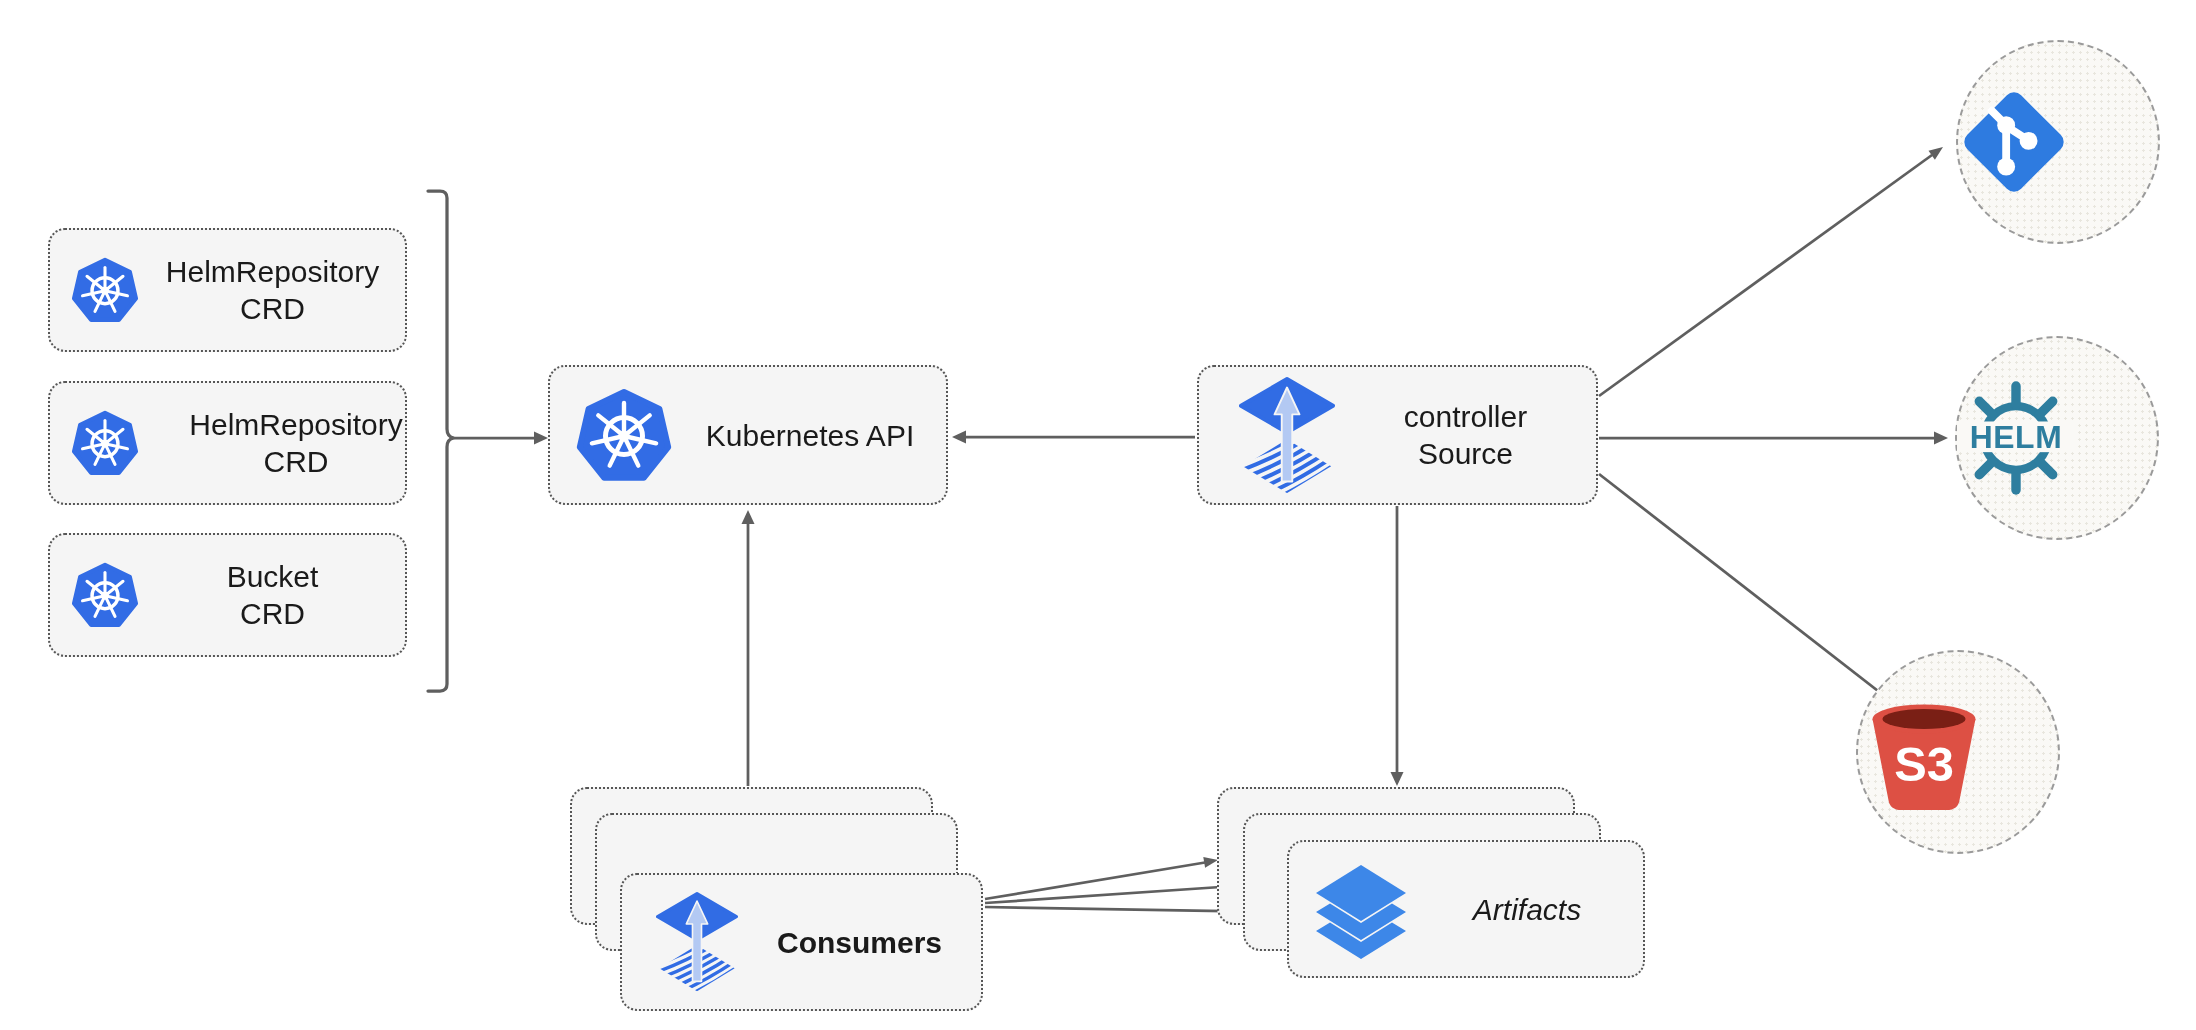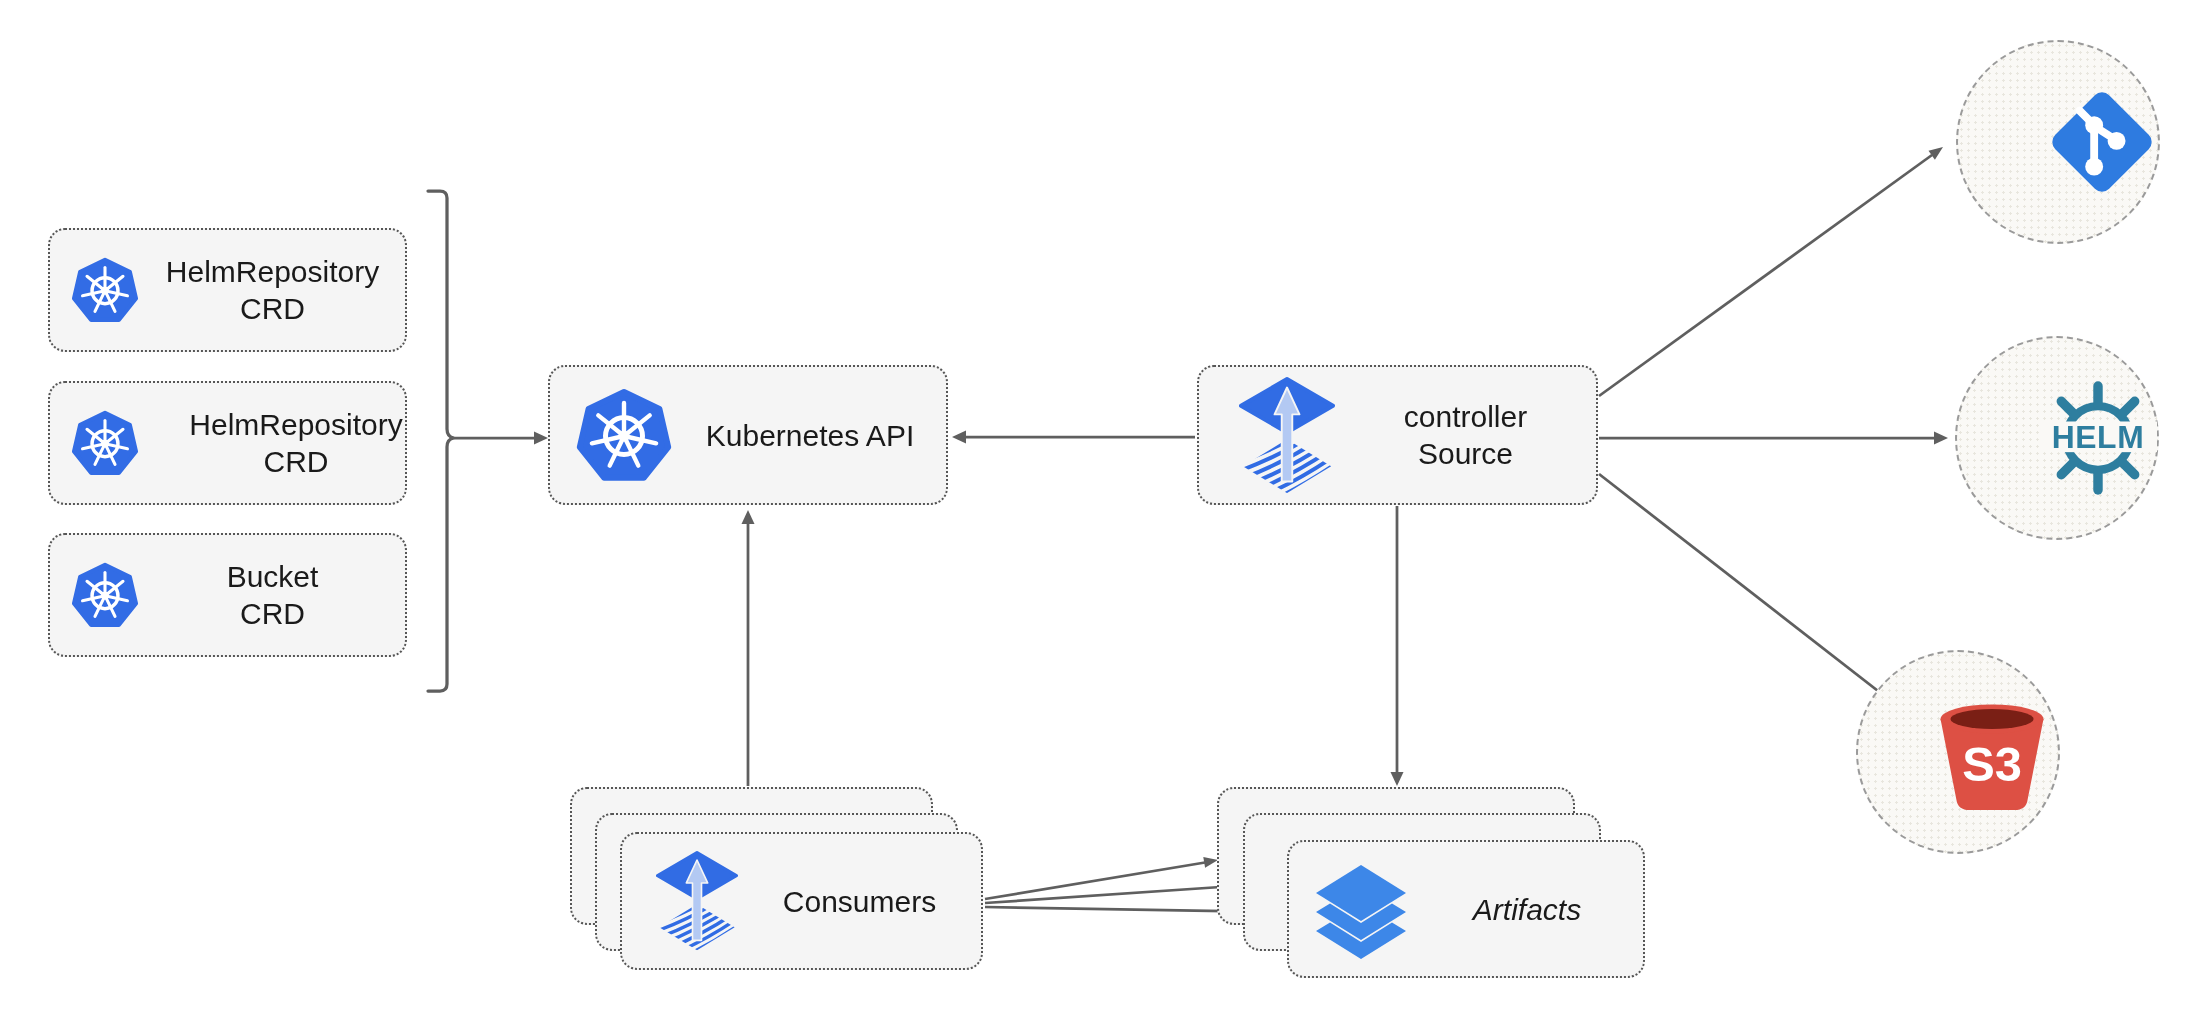--- a/index.html
+++ b/index.html
@@ -23,21 +23,21 @@
   .stack-back{z-index:2;}
   .stack-mid{z-index:3;}
   .stack-front{z-index:4;}
   .circle{
     position:absolute;box-sizing:border-box;z-index:2;
     width:204px;height:204px;border-radius:50%;
     border:2px dashed var(--circle-border,#9a9a9a);
     background-color:var(--circle-fill,#faf9f6);
     background-image:radial-gradient(#e8e6de 1px, rgba(0,0,0,0) 1.4px);
     background-size:7px 7px;
-    display:flex;align-items:center;justify-content:flex-end;
+    display:flex;align-items:center;justify-content:flex-start;
   }
   .icon{flex:0 0 auto;display:block;}
   .ml20{margin-left:20px;} .ml22{margin-left:22px;} .ml24{margin-left:24px;}
   .ml34{margin-left:34px;} .ml40{margin-left:40px;}
   .k8s-hept{fill:var(--k8s-blue,#326ce5);stroke:var(--k8s-blue,#326ce5);stroke-width:6;stroke-linejoin:round;}
   .k8s-wheel{stroke:#ffffff;fill:none;}
   .k8s-hub{fill:#ffffff;}
   .flux-diamond{fill:var(--flux-blue,#316ce4);stroke:var(--flux-blue,#316ce4);stroke-width:4;stroke-linejoin:round;}
   .flux-stripe{stroke:var(--flux-blue,#316ce4);stroke-width:4.2;fill:none;}
   .flux-arrow{fill:var(--flux-arrow-light,#b3c9f3);stroke:var(--box-fill,#f5f5f5);stroke-width:2;stroke-linejoin:round;}
@@ -202,21 +202,21 @@
         <use href="#flux-mark"></use>
       </svg>
     <div class="label">
       <div>controller</div>
       <div>Source</div>
     </div>
   </div>
 
   <div class="node stack-back" style="left:570px;top:787px;width:363px;height:138px;"></div>
   <div class="node stack-mid" style="left:595px;top:813px;width:363px;height:138px;"></div>
-  <div class="node stack-front" style="left:620px;top:832px;width:363px;height:138px;">
+  <div class="node stack-front" style="left:620px;top:873px;width:363px;height:138px;font-weight:bold;">
     <svg class="icon ml34" width="82" height="102" viewBox="0 0 100 124">
         <use href="#flux-mark"></use>
       </svg>
     <div class="label">Consumers</div>
   </div>
 
   <div class="node stack-back" style="left:1217px;top:787px;width:358px;height:138px;"></div>
   <div class="node stack-mid" style="left:1243px;top:813px;width:358px;height:138px;"></div>
   <div class="node stack-front" style="left:1287px;top:840px;width:358px;height:138px;font-style:italic;">
     <svg class="icon ml22" width="100" height="100" viewBox="0 0 100 100">

